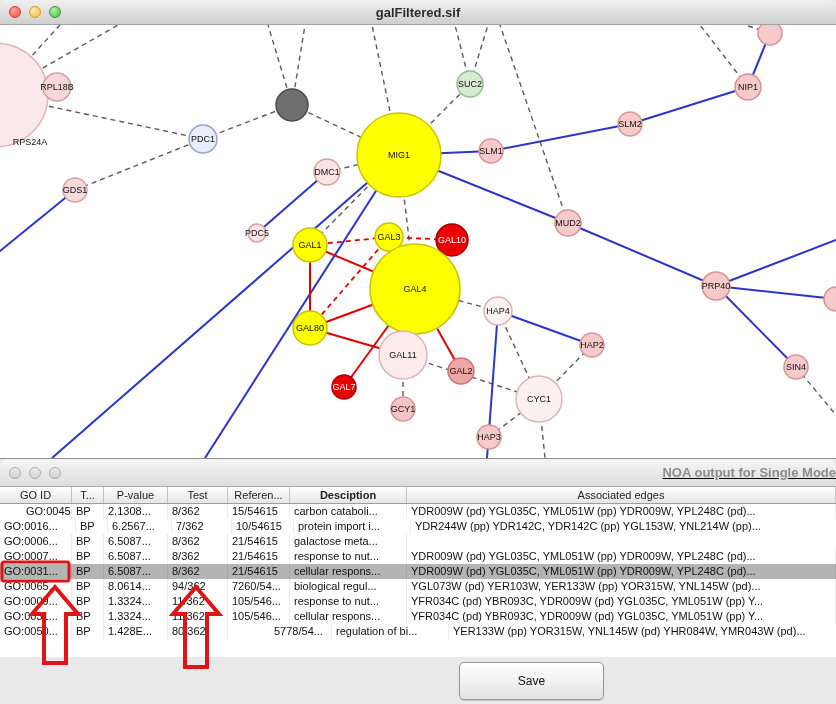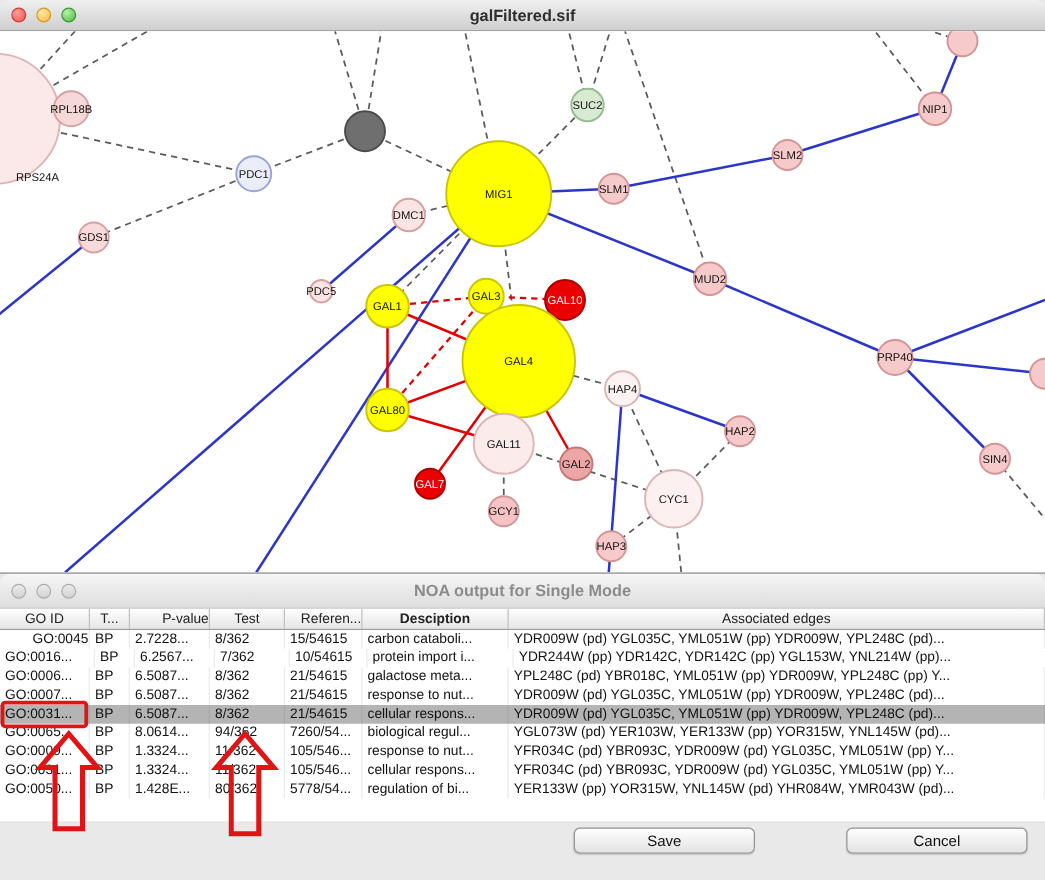--- a/index.html
+++ b/index.html
@@ -25,22 +25,22 @@
   .light.green{background:radial-gradient(circle at 35% 30%,#b8f0b0,#48ba3a);border:1px solid #3a9a2e;}
   .light.off{background:linear-gradient(#ececec,#d2d2d2);border:1px solid #ababab;}
   .net-canvas{position:absolute;top:25px;left:0;width:836px;height:433px;background:#ffffff;}
   .net-canvas svg{display:block;}
   .nlabel{font-family:"Liberation Sans",sans-serif;font-size:9px;}
 
   .noa-window{position:absolute;top:458px;left:0;width:836px;height:246px;background:#e9e9e9;border-top:1px solid #8f8f8f;box-sizing:border-box;}
   .noa-titlebar{
     height:28px;background:linear-gradient(#f6f6f6,#dddddd);
     border-bottom:1px solid #ababab;position:relative;
-    display:flex;align-items:center;justify-content:center;
-    border-radius:8px 8px 0 0;box-sizing:border-box;
+    display:flex;align-items:center;justify-content:flex-end;
+    border-radius:8px 8px 0 0;box-sizing:border-box;text-decoration:underline;
   }
   .noa-titlebar .title{font-size:13px;font-weight:bold;color:#8b8b8b;}
 
   
   .noa-table{position:absolute;top:28px;left:0;width:836px;height:170px;background:#ffffff;overflow:hidden;}
   .thead{display:flex;height:17px;background:linear-gradient(#fefefe,#e6e6e6);border-bottom:1px solid #9d9d9d;box-sizing:border-box;}
   .hcell{
     box-sizing:border-box;border-right:1px solid #c2c2c2;
     font-size:11px;color:#222;text-align:center;line-height:16px;
     overflow:hidden;white-space:nowrap;flex:0 0 auto;
@@ -49,21 +49,21 @@
   .trow.selected{background:#b4b4b4;}
   .tcell{
     box-sizing:border-box;border-right:1px solid #ececec;
     font-size:11px;color:#111;line-height:15px;padding-left:4px;
     overflow:hidden;white-space:nowrap;flex:0 0 auto;
   }
   .trow.selected .tcell{border-right-color:#a8a8a8;}
 
   
   .mac-btn{
-    position:absolute;top:203px;height:21px;width:145px;
+    position:absolute;top:203px;height:38px;width:145px;
     border:1px solid #969696;border-radius:5px;
     background:linear-gradient(#ffffff,#e3e3e3);
     font-family:"Liberation Sans",sans-serif;font-size:12px;color:#111;
     box-shadow:0 1px 1px rgba(0,0,0,0.15);
   }
   .btn-save{left:459px;}
   .btn-cancel{left:677px;}
 
   
   .anno-overlay{position:absolute;top:0;left:0;width:836px;height:704px;pointer-events:none;z-index:50;}
@@ -203,31 +203,31 @@
       <div class="light off"></div>
       <div class="light off"></div>
     </div>
     <div class="title">NOA output for Single Mode</div>
   </div>
 
   <div class="noa-table">
     <div class="thead" id="thead">
         <div class="hcell" style="width: 72px;">GO ID</div>
         <div class="hcell" style="width: 32px;">T...</div>
-        <div class="hcell" style="width: 64px; text-align: right;">P-value</div>
+        <div class="hcell" style="width: 64px;">P-value</div>
         <div class="hcell" style="width: 60px;">Test</div>
-        <div class="hcell" style="width: 62px; text-align: right;">Referen...</div>
+        <div class="hcell" style="width: 62px;">Referen...</div>
         <div class="hcell" style="width: 117px; font-weight: bold;">Desciption</div>
         <div class="hcell" style="width: 429px;">Associated edges</div>
       </div>
     <div id="tbody">
         <div class="trow">
           <div class="tcell" style="width: 72px; padding-left: 26px;">GO:0045...</div>
           <div class="tcell" style="width: 32px;">BP</div>
-          <div class="tcell" style="width: 64px;">2.7228...</div>
+          <div class="tcell" style="width: 64px;">2.1308...</div>
           <div class="tcell" style="width: 60px;">8/362</div>
           <div class="tcell" style="width: 62px;">15/54615</div>
           <div class="tcell" style="width: 117px;">carbon cataboli...</div>
           <div class="tcell" style="width: 429px;">YDR009W (pd) YGL035C, YML051W (pp) YDR009W, YPL248C (pd)...</div>
         </div>
         <div class="trow">
           <div class="tcell" style="width: 76px;">GO:0016...</div>
           <div class="tcell" style="width: 32px;">BP</div>
           <div class="tcell" style="width: 64px;">6.2567...</div>
           <div class="tcell" style="width: 60px;">7/362</div>
@@ -235,21 +235,20 @@
           <div class="tcell" style="width: 117px;">protein import i...</div>
           <div class="tcell" style="width: 429px;">YDR244W (pp) YDR142C, YDR142C (pp) YGL153W, YNL214W (pp)...</div>
         </div>
         <div class="trow">
           <div class="tcell" style="width: 72px;">GO:0006...</div>
           <div class="tcell" style="width: 32px;">BP</div>
           <div class="tcell" style="width: 64px;">6.5087...</div>
           <div class="tcell" style="width: 60px;">8/362</div>
           <div class="tcell" style="width: 62px;">21/54615</div>
           <div class="tcell" style="width: 117px;">galactose meta...</div>
-          <div class="tcell" style="width: 429px;">YPL248C (pd) YBR018C, YML051W (pp) YDR009W, YPL248C (pp) Y...</div>
         </div>
         <div class="trow">
           <div class="tcell" style="width: 72px;">GO:0007...</div>
           <div class="tcell" style="width: 32px;">BP</div>
           <div class="tcell" style="width: 64px;">6.5087...</div>
           <div class="tcell" style="width: 60px;">8/362</div>
           <div class="tcell" style="width: 62px;">21/54615</div>
           <div class="tcell" style="width: 117px;">response to nut...</div>
           <div class="tcell" style="width: 429px;">YDR009W (pd) YGL035C, YML051W (pp) YDR009W, YPL248C (pd)...</div>
         </div>
@@ -287,28 +286,27 @@
           <div class="tcell" style="width: 60px;">11/362</div>
           <div class="tcell" style="width: 62px;">105/546...</div>
           <div class="tcell" style="width: 117px;">cellular respons...</div>
           <div class="tcell" style="width: 429px;">YFR034C (pd) YBR093C, YDR009W (pd) YGL035C, YML051W (pp) Y...</div>
         </div>
         <div class="trow">
           <div class="tcell" style="width: 72px;">GO:0050...</div>
           <div class="tcell" style="width: 32px;">BP</div>
           <div class="tcell" style="width: 64px;">1.428E...</div>
           <div class="tcell" style="width: 60px;">80/362</div>
-          <div class="tcell" style="width: 62px;">5778/54...</div>
+          <div class="tcell" style="width: 62px; margin-left: 42px;">5778/54...</div>
           <div class="tcell" style="width: 117px;">regulation of bi...</div>
           <div class="tcell" style="width: 429px;">YER133W (pp) YOR315W, YNL145W (pd) YHR084W, YMR043W (pd)...</div>
         </div>
       </div>
   </div>
 
   <button class="mac-btn btn-save">Save</button>
-  <button class="mac-btn btn-cancel">Cancel</button>
 </div>
 
 <svg class="anno-overlay" width="836" height="704">
   <rect class="anno" x="2" y="562" width="67" height="19" rx="2" fill="none" stroke-width="3" stroke="#e01414"></rect>
   <polygon class="anno" points="55,587 78,614 66,614 66,663 44,663 44,614 32,614" fill="none" stroke-width="4" stroke="#e01414"></polygon>
   <polygon class="anno" points="196,587 219,614 207,614 207,667 185,667 185,614 173,614" fill="none" stroke-width="4" stroke="#e01414"></polygon>
 </svg>
 
 </body></html>

